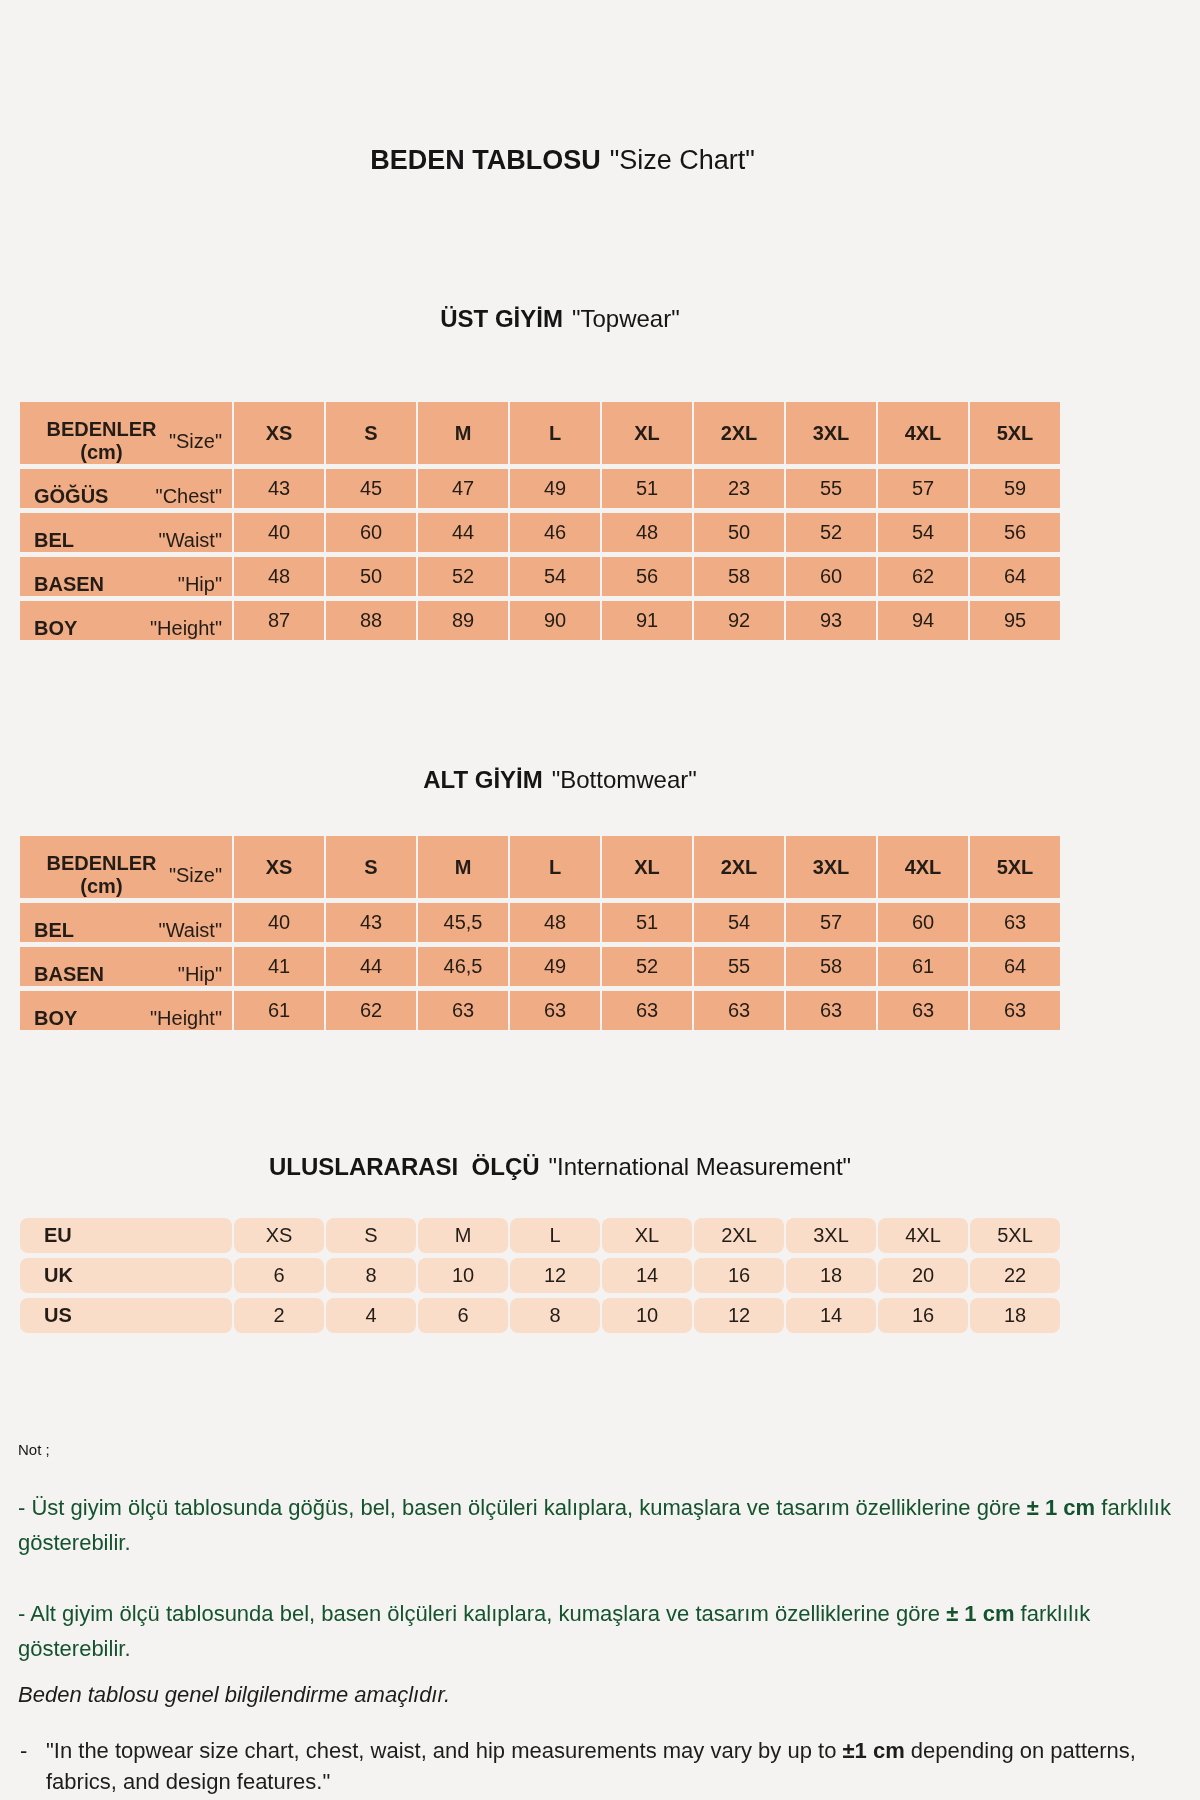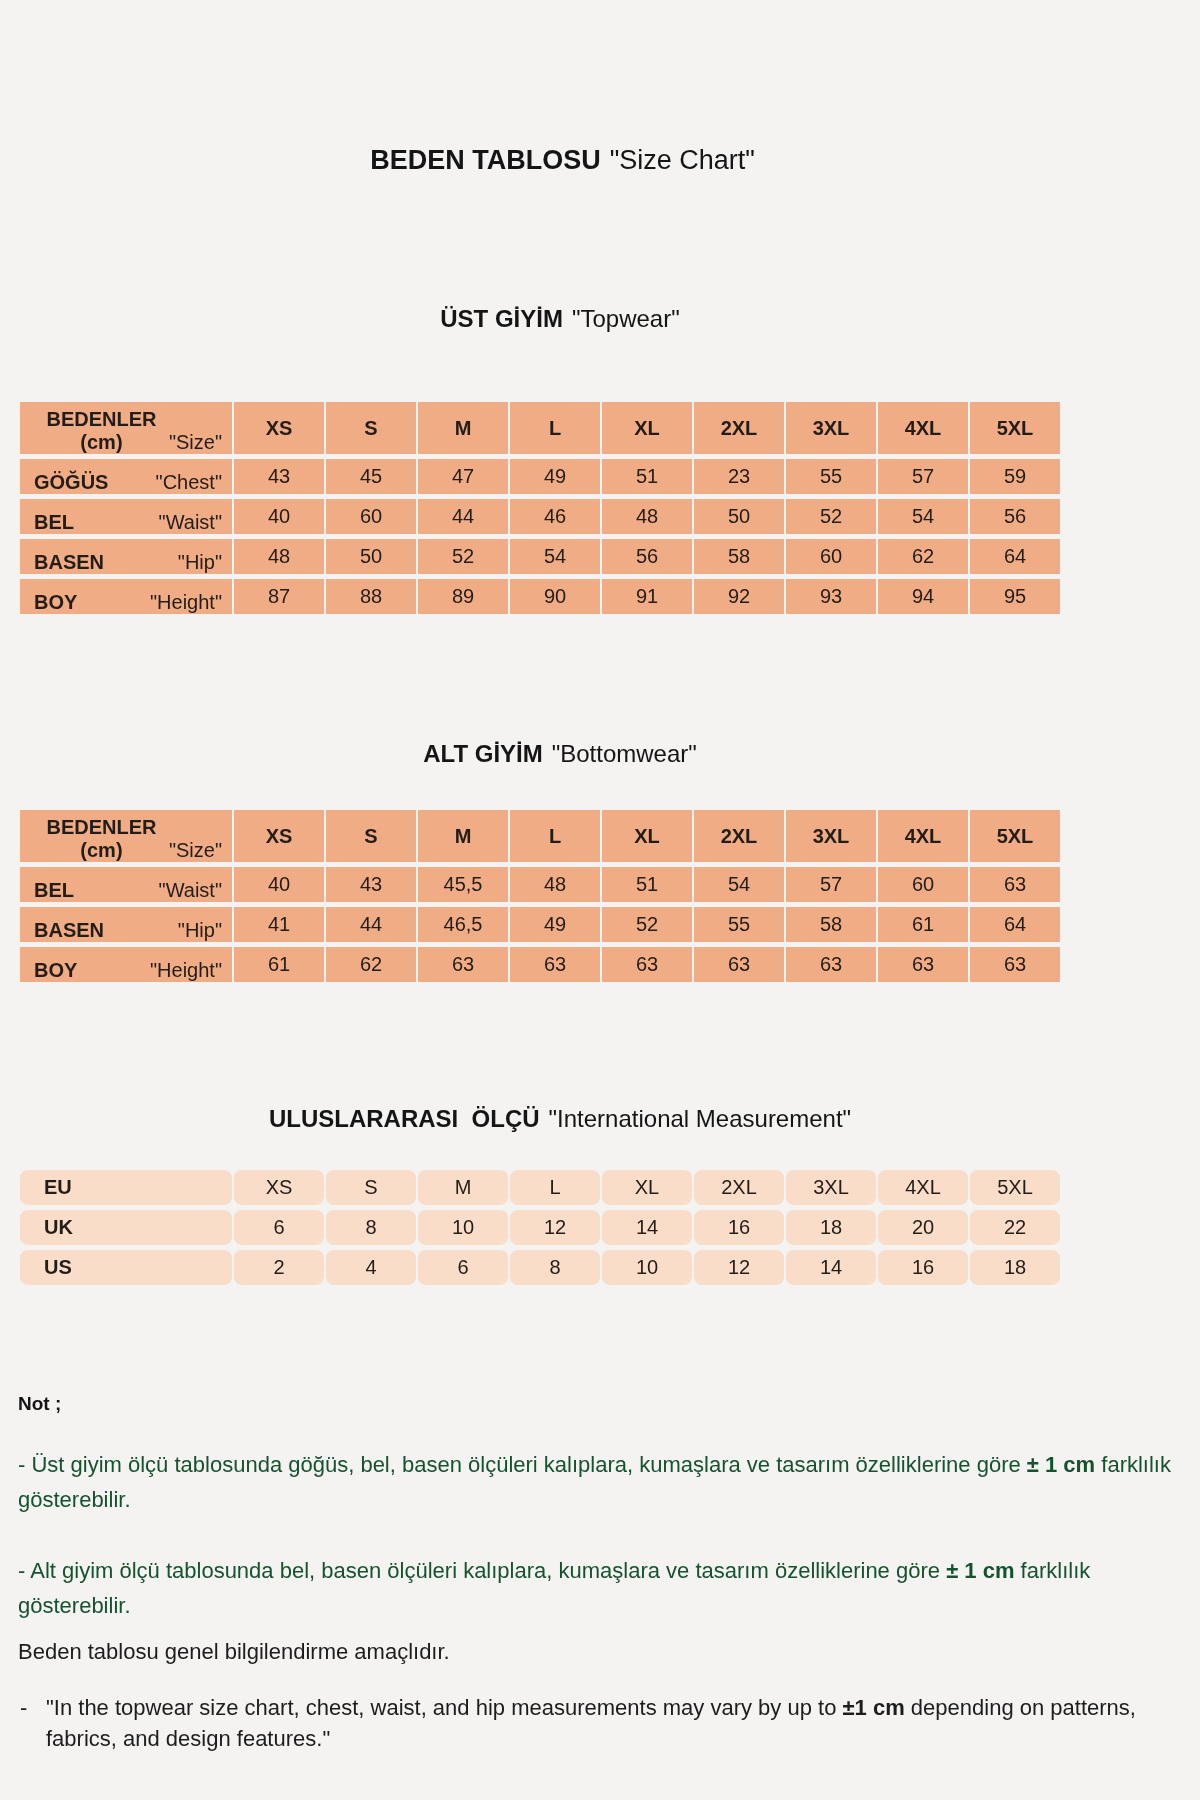--- a/index.html
+++ b/index.html
@@ -53,48 +53,48 @@
     vertical-align: middle;
     font-size: 20px;
     color: #241d17;
     background: #f0ad85;
     overflow: hidden;
   }
   table.size-table.light td { background: #f9ddc9; border-radius: 8px; }
   td.label-cell { text-align: left; }
   .lc {
     display: flex;
-    align-items: flex-end;
+    align-items: center;
     justify-content: space-between;
     height: 100%;
-    padding: 6px 10px 0 14px;
+    padding: 16px 10px 0 14px;
     box-sizing: border-box;
   }
   .lc-single {
     display: flex;
     align-items: center;
     height: 100%;
     padding-left: 24px;
     box-sizing: border-box;
     font-weight: bold;
   }
 
   
   .notes { padding: 0 16px 0 18px; }
-  .note-heading { font-size: 19px; color: #151515; font-weight: bold; }
+  .note-heading { font-size: 15px; color: #151515; font-weight: normal; }
   .mt-not { margin-top: 103px; }
   .note-para {
     margin: 0;
     margin-top: 32px;
     font-size: 22px;
     line-height: 35px;
     color: #14532d;
   }
   .note-para.second { margin-top: 36px; }
-  .note-footer-tr { margin-top: 11px; font-size: 22px; line-height: 35px; color: #1d1d1d; }
+  .note-footer-tr { margin-top: 11px; font-size: 22px; line-height: 35px; color: #1d1d1d; font-style: italic; }
   .mt-note-en { margin-top: 25px; }
   .bullet {
     display: flex;
     margin-top: 23px;
     font-size: 22px;
     line-height: 31px;
     color: #1d1d1d;
   }
   .bullet .marker { width: 28px; flex: 0 0 28px; padding-left: 2px; box-sizing: border-box; }
   .bullet .btext { flex: 1; }

